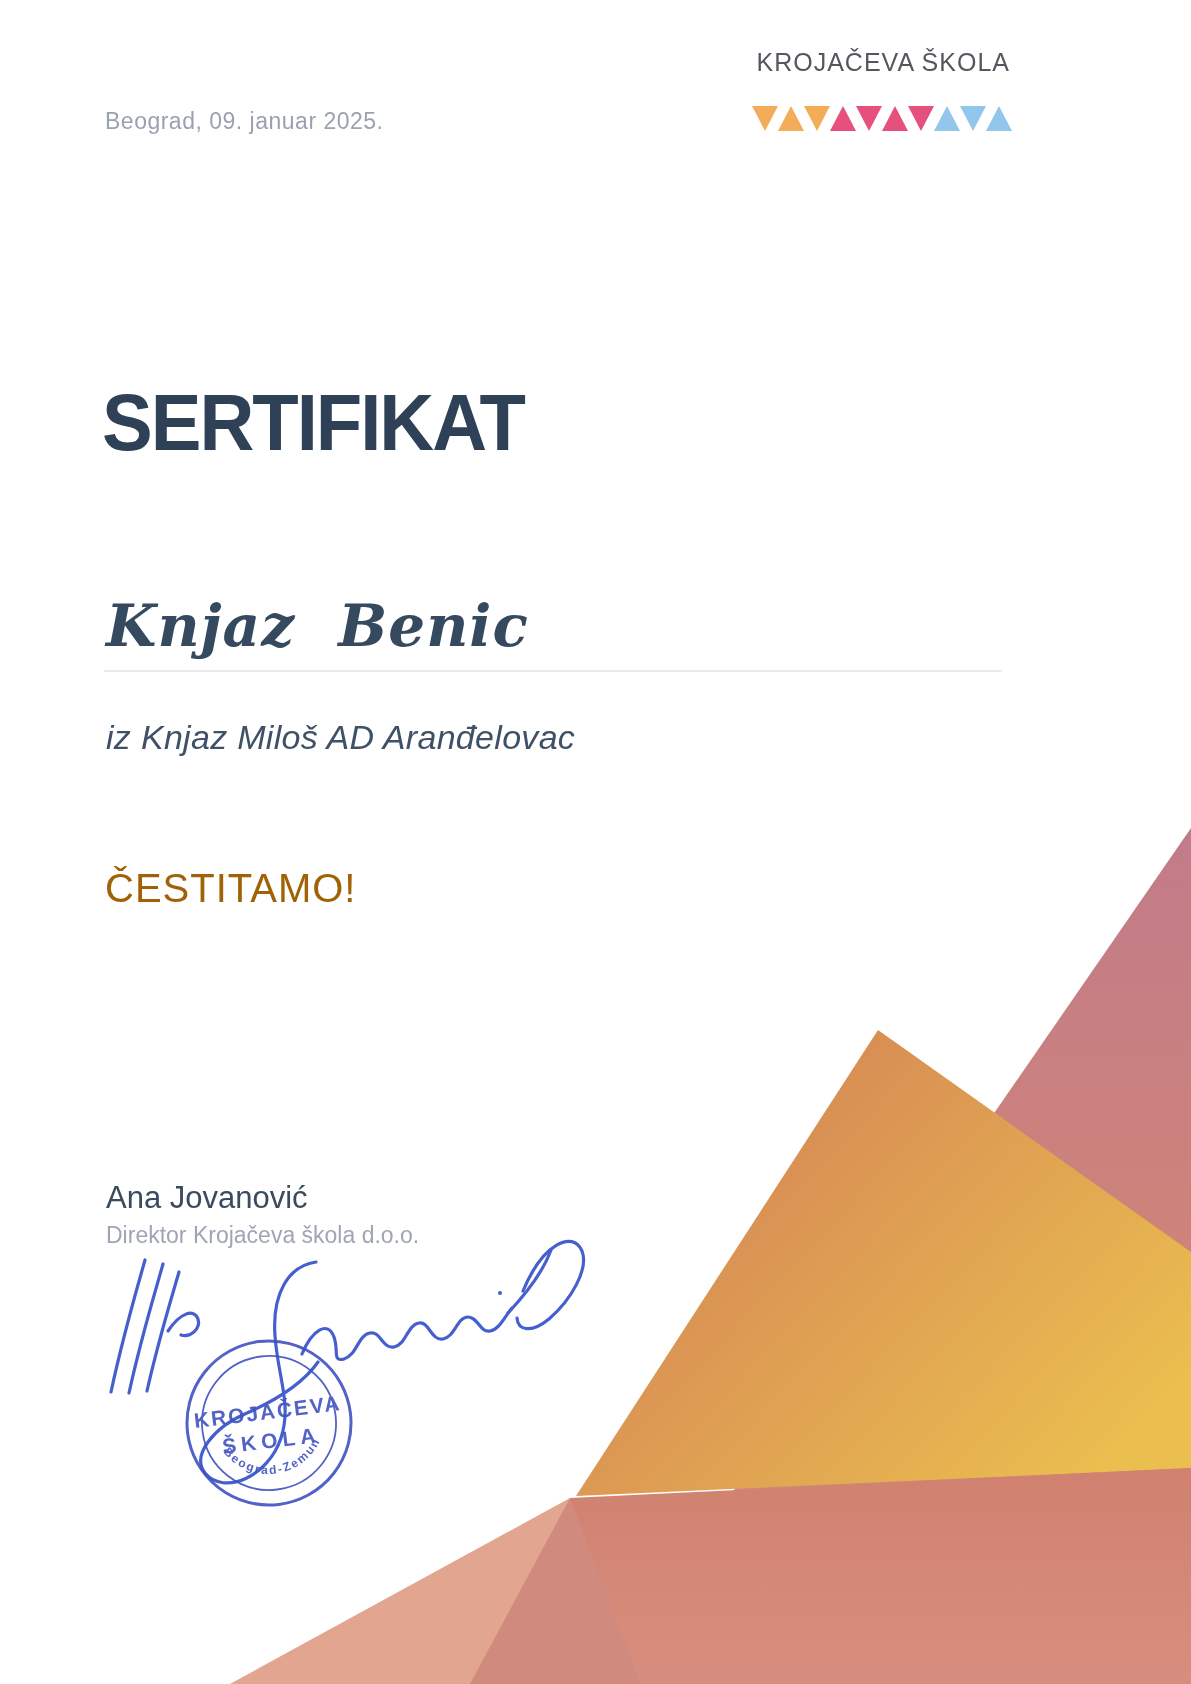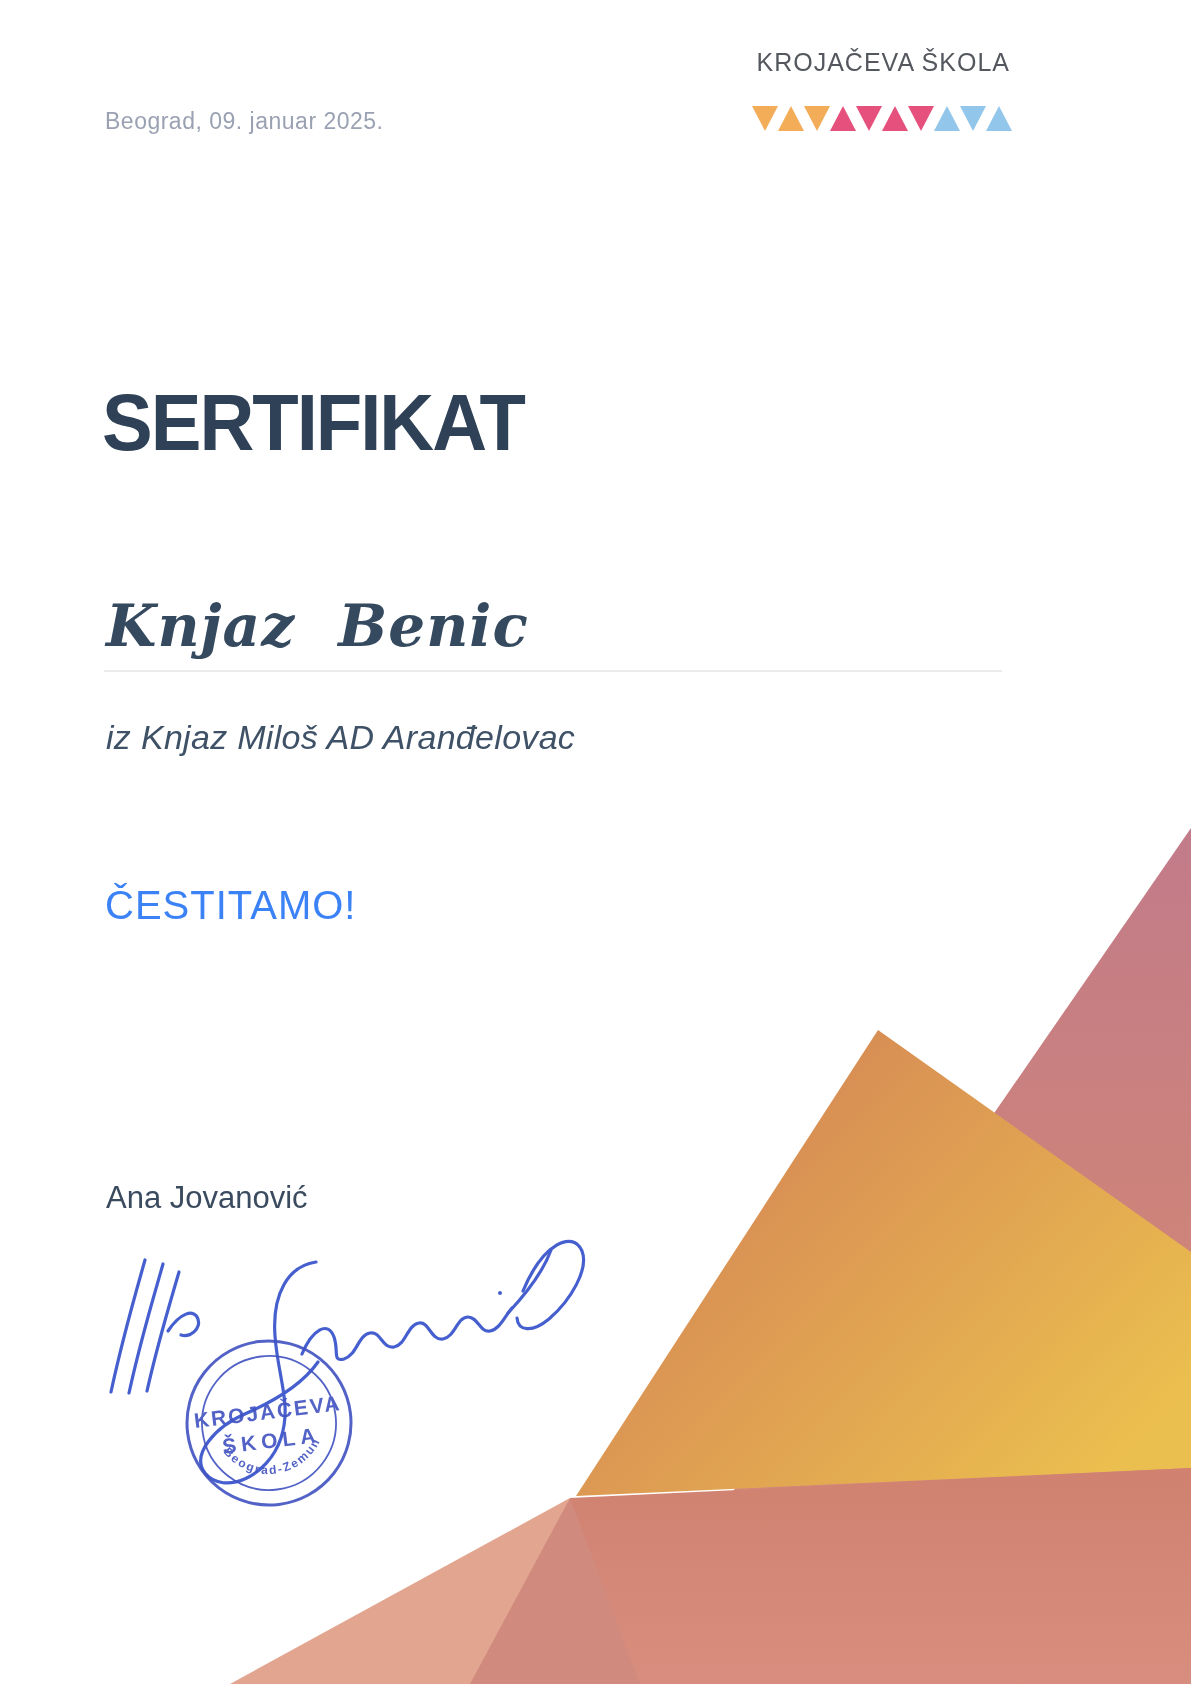--- a/index.html
+++ b/index.html
@@ -46,21 +46,21 @@
   .name-line {
     position:absolute; left:104px; top:670px; width:898px; height:2px;
     background:#ebebee;
   }
   .origin {
     position:absolute; left:106px; top:694px;
     font-size:34px; font-style:italic; color:#3e5166; letter-spacing:0.3px;margin-top:24px;
   }
   .congrats {
     position:absolute; left:105px; top:866px;
-    font-size:40px; color:#3b82f6; letter-spacing:1px;margin-top:17px;
+    font-size:40px; color:#a16207; letter-spacing:1px;
   }
   .body-par {
     position:absolute; left:105px; top:936px; width:935px;
     font-size:25px; line-height:45px; color:#a6abbc; letter-spacing:-0.2px;
   }
   .body-par .b { font-weight:700; color:#8b93a7; }
   .body-par .score { margin:0 7px; }
   .sig-name {
     position:absolute; left:106px; top:1180px;
     font-size:31px; color:#3b4b5f;
@@ -120,20 +120,21 @@
     <div class="title">SERTIFIKAT</div>
 
     <div class="name">Knjaz Benic</div>
     <div class="name-line"></div>
     <div class="origin">iz Knjaz Miloš AD Aranđelovac</div>
 
     <div class="congrats">ČESTITAMO!</div>
 
 
     <div class="sig-name">Ana Jovanović</div>
+    <div class="sig-role">Direktor Krojačeva škola d.o.o.</div>
   </div>
 
   <svg class="ink-svg" viewBox="0 0 1191 1684" aria-hidden="true">
 
     <g fill="none" stroke="#2d49c8" stroke-width="3.2" stroke-linecap="round" opacity="0.88">
       <path d="M111,1392 C123,1336 136,1292 145,1260"></path>
       <path d="M129,1393 C141,1338 154,1296 163,1264"></path>
       <path d="M147,1391 C158,1342 170,1303 179,1272"></path>
       <path d="M168,1331 C180,1313 194,1308 198,1319 C201,1329 190,1338 181,1335"></path>
       <path d="M316,1262 C288,1266 272,1294 275,1336 C278,1378 292,1404 281,1438 C268,1477 224,1496 205,1473 C191,1455 214,1427 247,1413 C281,1398 304,1382 318,1362"></path>

